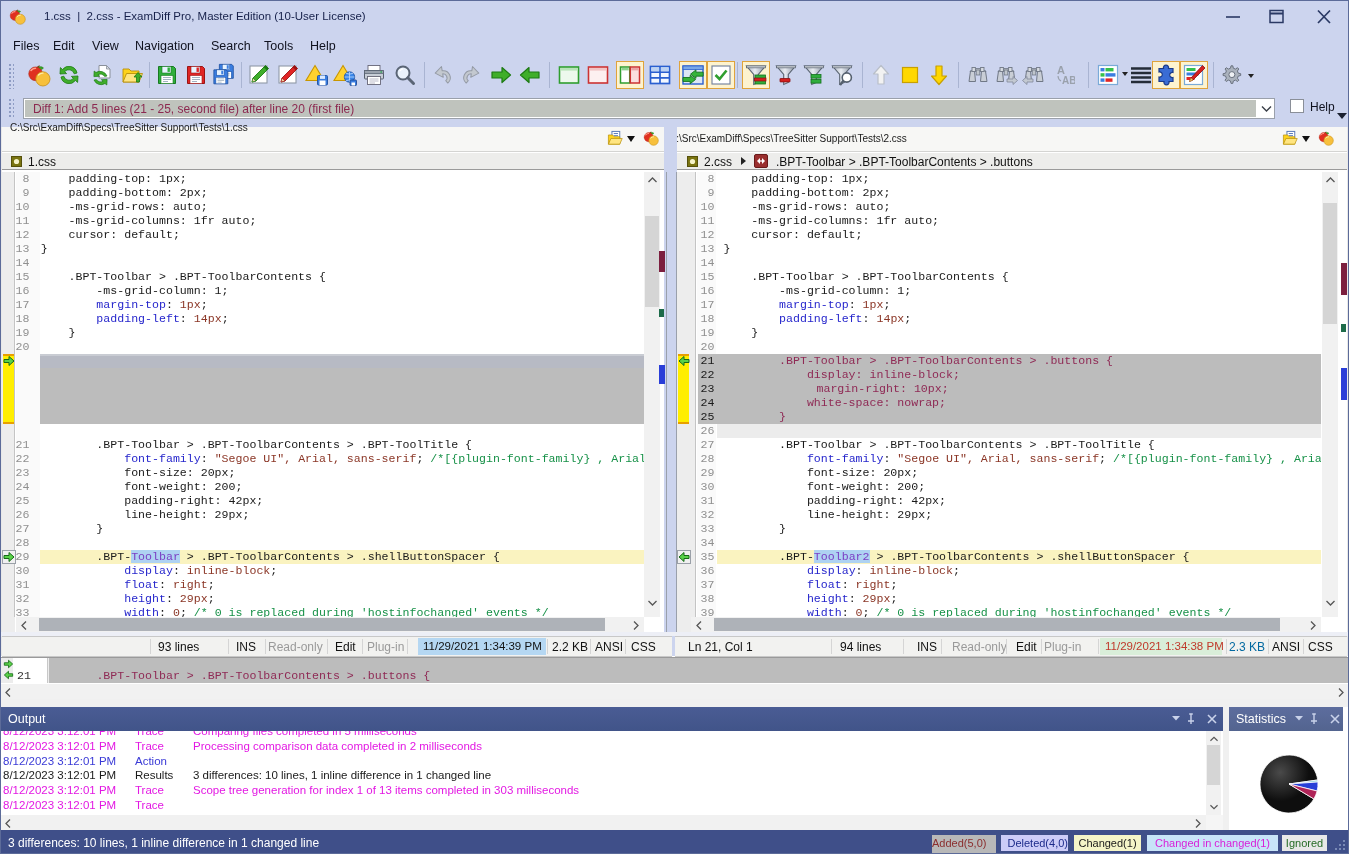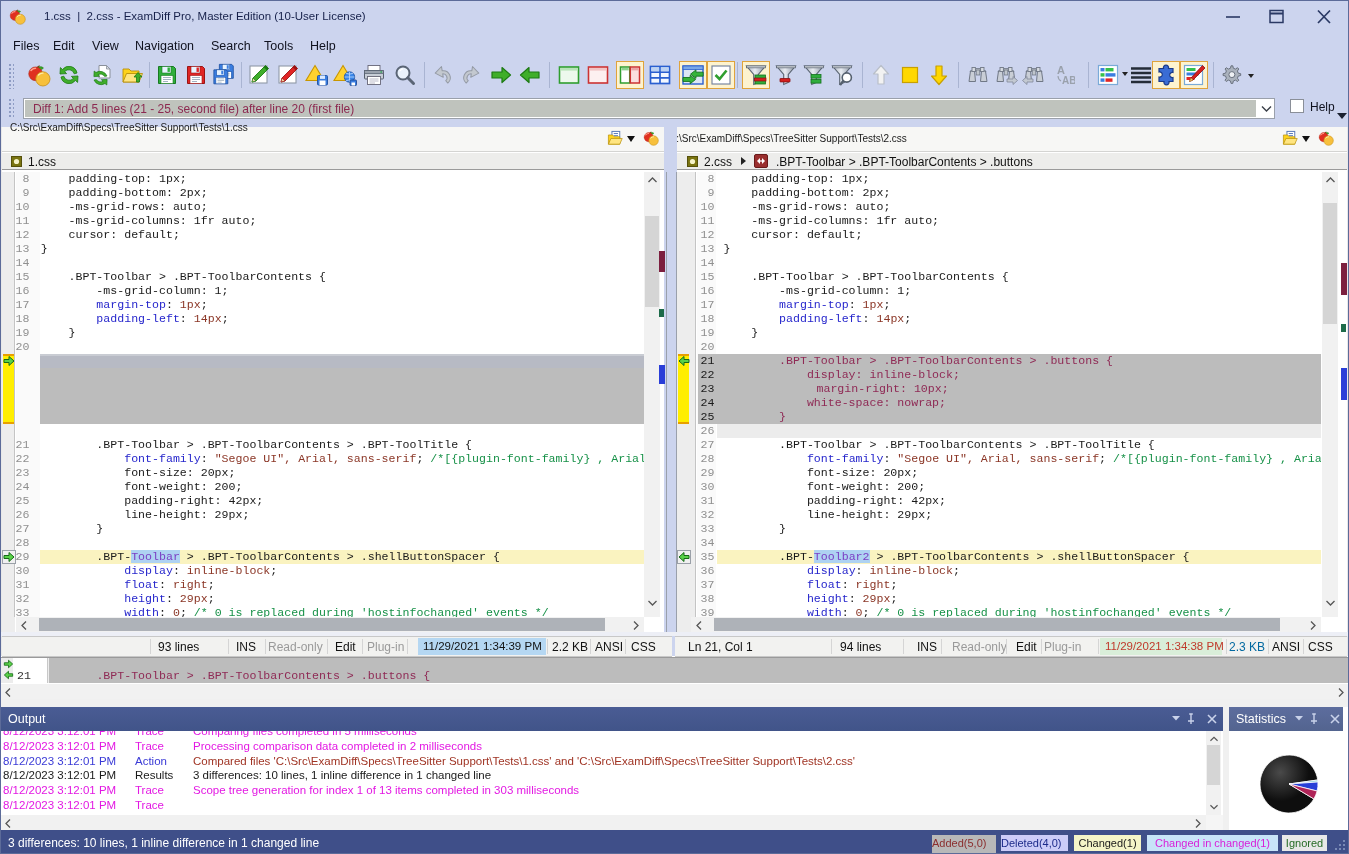--- a/index.html
+++ b/index.html
@@ -708,21 +708,20 @@
 </svg>
 <div class="abs" style="left:0px;top:731px;width:1223px;height:84px;background:#fff;overflow:hidden">
 <div class="abs" style="left:3px;top:-5.6px;font-size:11.5px;white-space:nowrap;color:#e318e3">8/12/2023 3:12:01 PM</div>
 <div class="abs" style="left:135px;top:-5.6px;font-size:11.5px;white-space:nowrap;color:#e318e3">Trace</div>
 <div class="abs" style="left:193px;top:-5.6px;font-size:11.5px;white-space:nowrap;color:#e318e3">Comparing files completed in 5 milliseconds</div>
 <div class="abs" style="left:3px;top:9.1px;font-size:11.5px;white-space:nowrap;color:#e318e3">8/12/2023 3:12:01 PM</div>
 <div class="abs" style="left:135px;top:9.1px;font-size:11.5px;white-space:nowrap;color:#e318e3">Trace</div>
 <div class="abs" style="left:193px;top:9.1px;font-size:11.5px;white-space:nowrap;color:#e318e3">Processing comparison data completed in 2 milliseconds</div>
 <div class="abs" style="left:3px;top:23.7px;font-size:11.5px;white-space:nowrap;color:#3a3ad6">8/12/2023 3:12:01 PM</div>
 <div class="abs" style="left:135px;top:23.7px;font-size:11.5px;white-space:nowrap;color:#3a3ad6">Action</div>
-<div class="abs" style="left:193px;top:23.7px;font-size:11.5px;white-space:nowrap;color:#a03424">Compared files 'C:\Src\ExamDiff\Specs\TreeSitter Support\Tests\1.css' and 'C:\Src\ExamDiff\Specs\TreeSitter Support\Tests\2.css'</div>
 <div class="abs" style="left:3px;top:38.4px;font-size:11.5px;white-space:nowrap;color:#1a1a1a">8/12/2023 3:12:01 PM</div>
 <div class="abs" style="left:135px;top:38.4px;font-size:11.5px;white-space:nowrap;color:#1a1a1a">Results</div>
 <div class="abs" style="left:193px;top:38.4px;font-size:11.5px;white-space:nowrap;color:#1a1a1a">3 differences: 10 lines, 1 inline difference in 1 changed line</div>
 <div class="abs" style="left:3px;top:53.0px;font-size:11.5px;white-space:nowrap;color:#e318e3">8/12/2023 3:12:01 PM</div>
 <div class="abs" style="left:135px;top:53.0px;font-size:11.5px;white-space:nowrap;color:#e318e3">Trace</div>
 <div class="abs" style="left:193px;top:53.0px;font-size:11.5px;white-space:nowrap;color:#e318e3">Scope tree generation for index 1 of 13 items completed in 303 milliseconds</div>
 <div class="abs" style="left:3px;top:67.7px;font-size:11.5px;white-space:nowrap;color:#e318e3">8/12/2023 3:12:01 PM</div>
 <div class="abs" style="left:135px;top:67.7px;font-size:11.5px;white-space:nowrap;color:#e318e3">Trace</div>
 </div>
 <div class="abs" style="left:1206px;top:731px;width:15px;height:84px;background:#f1f1f1"></div>
@@ -758,21 +757,21 @@
       </radialGradient>
     </defs>
 <path d="M30 30 L54.86 44.94 A29 29 0 1 1 58.72 25.96 Z" fill="url(#pg)" stroke="#fff" stroke-width="0.8"></path>
 <path d="M30 30 L58.72 25.96 A29 29 0 0 1 58.93 27.98 Z" fill="#7ec8d8" stroke="#fff" stroke-width="0.8"></path>
 <path d="M30 30 L58.93 27.98 A29 29 0 0 1 58.14 37.02 Z" fill="#2840d8" stroke="#fff" stroke-width="0.8"></path>
 <path d="M30 30 L58.14 37.02 A29 29 0 0 1 54.86 44.94 Z" fill="#b02458" stroke="#fff" stroke-width="0.8"></path>
 </svg>
 <div class="abs" style="left:0px;top:830px;width:1349px;height:24px;background:#3f4f89"></div>
 <div class="abs" style="left:8px;top:836px;font-size:12px;color:#fff">3 differences: 10 lines, 1 inline difference in 1 changed line</div>
 <div class="abs" style="left:932px;top:835px;width:64px;height:32px;background:#b8b8b8;color:#8b2e2e;font-size:11px;line-height:16px;text-align:left;white-space:nowrap">Added(5,0)</div>
-<div class="abs" style="left:1001px;top:835px;width:67px;height:16px;background:#ccccf8;color:#1c2a8a;font-size:11px;line-height:16px;text-align:left;white-space:nowrap">Deleted(4,0)</div>
+<div class="abs" style="left:1001px;top:835px;width:67px;height:16px;background:#ccccf8;color:#1c2a8a;font-size:11px;line-height:16px;text-align:right;white-space:nowrap">Deleted(4,0)</div>
 <div class="abs" style="left:1074px;top:835px;width:67px;height:16px;background:#f5f5c8;color:#1a1a1a;font-size:11px;line-height:16px;text-align:center;white-space:nowrap">Changed(1)</div>
 <div class="abs" style="left:1147px;top:835px;width:131px;height:16px;background:#c8e4f8;color:#d81ed8;font-size:11px;line-height:16px;text-align:center;white-space:nowrap">Changed in changed(1)</div>
 <div class="abs" style="left:1282px;top:835px;width:45px;height:16px;background:#e8e8e8;color:#256b25;font-size:11px;line-height:16px;text-align:center;white-space:nowrap">Ignored</div>
 <svg class="abs" style="left:1334px;top:839px" width="12" height="12" viewBox="0 0 12 12">
 <g fill="#8e9cc4">
       <circle cx="10" cy="2" r="1"></circle>
       <circle cx="10" cy="6" r="1"></circle>
       <circle cx="10" cy="10" r="1"></circle>
       <circle cx="6" cy="6" r="1"></circle>
       <circle cx="6" cy="10" r="1"></circle>

